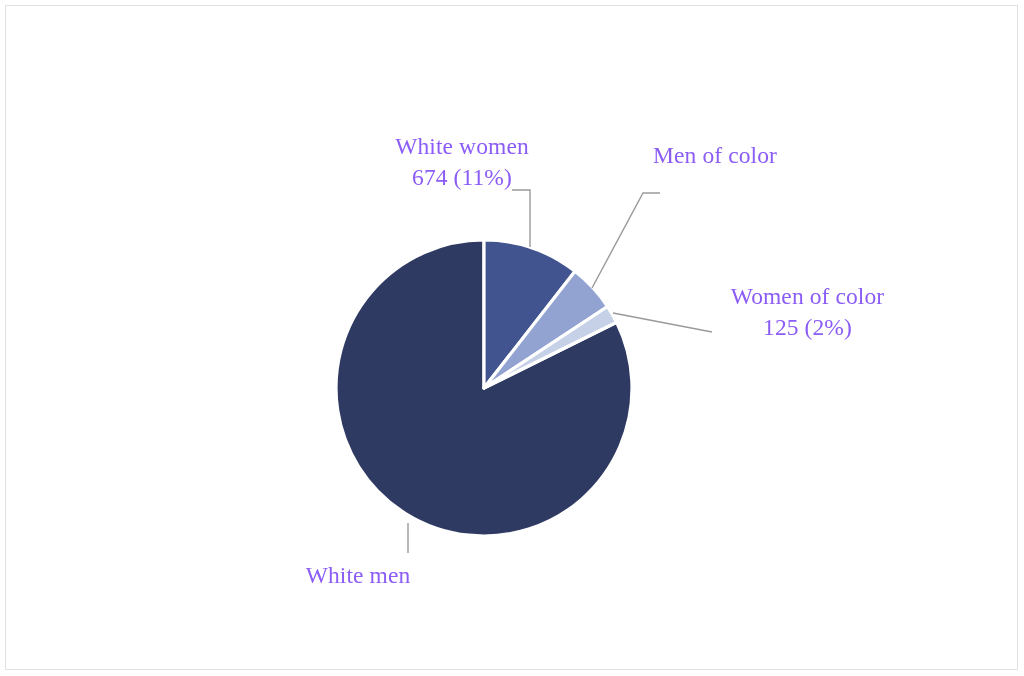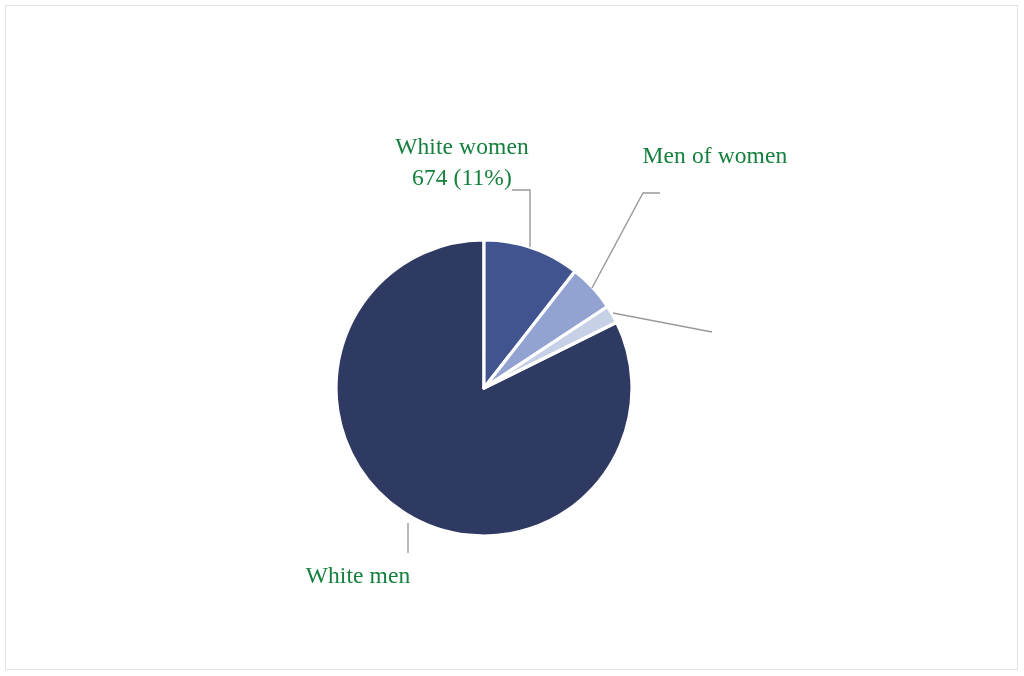--- a/index.html
+++ b/index.html
@@ -34,21 +34,21 @@
   #chart-svg {
     position: absolute;
     left: 0;
     top: 0;
     width: 1024px;
     height: 676px;
   }
   .pie-label {
     position: absolute;
     text-align: center;
-    color: #15803d;
+    color: #8b5cf6;
     font-family: "Liberation Serif", "DejaVu Serif", serif;
     font-size: 23.5px;
     line-height: 1.30;
     white-space: nowrap;
     letter-spacing: 0.1px;
   }
   .pie-label .lbl-name { display: block; }
   .pie-label .lbl-value { display: block; }
 
   #label-white-women { left: 362px; top: 131px; width: 200px; }
@@ -83,21 +83,25 @@
       <polyline points="408,523 408,553"></polyline>
     </g>
   </svg>
 
   <div class="pie-label" id="label-white-women">
     <span class="lbl-name">White women</span>
     <span class="lbl-value">674 (11%)</span>
   </div>
 
   <div class="pie-label" id="label-men-of-color">
-    <span class="lbl-name">Men of women</span>
+    <span class="lbl-name">Men of color</span>
   </div>
 
+  <div class="pie-label" id="label-women-of-color">
+    <span class="lbl-name">Women of color</span>
+    <span class="lbl-value">125 (2%)</span>
+  </div>
 
   <div class="pie-label" id="label-white-men">
     <span class="lbl-name">White men</span>
   </div>
 
 </div>
 
 </body></html>

